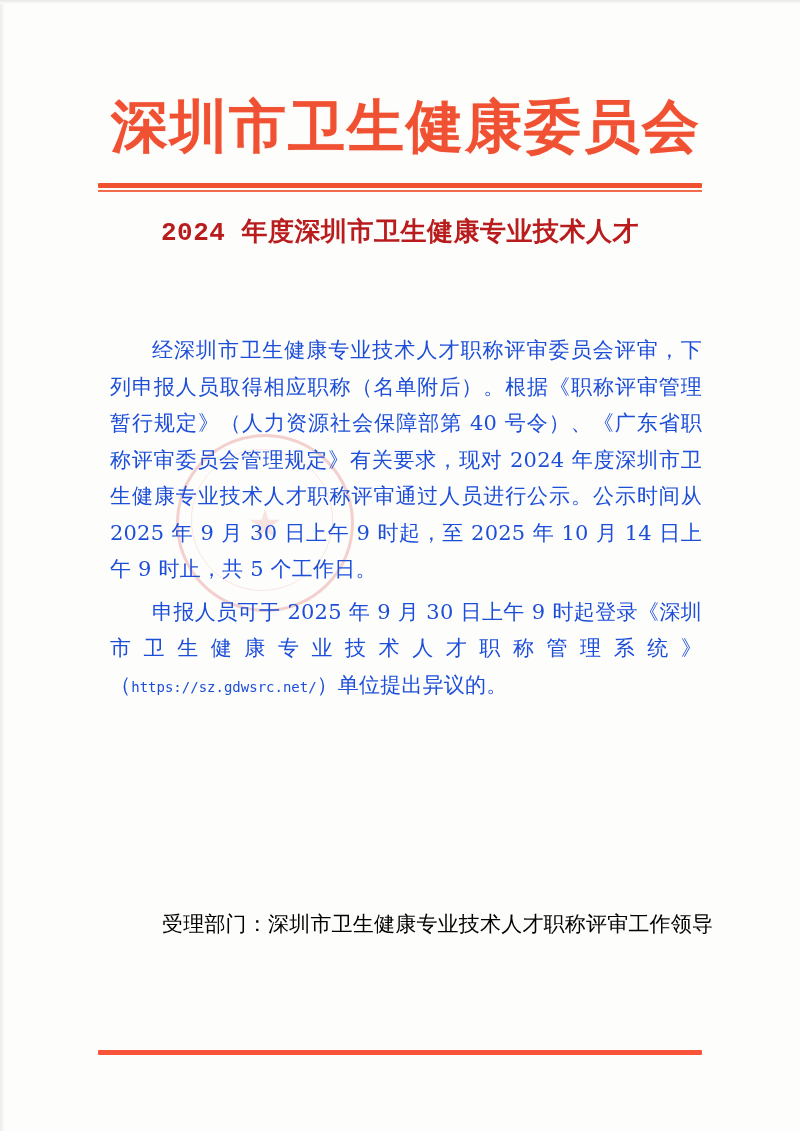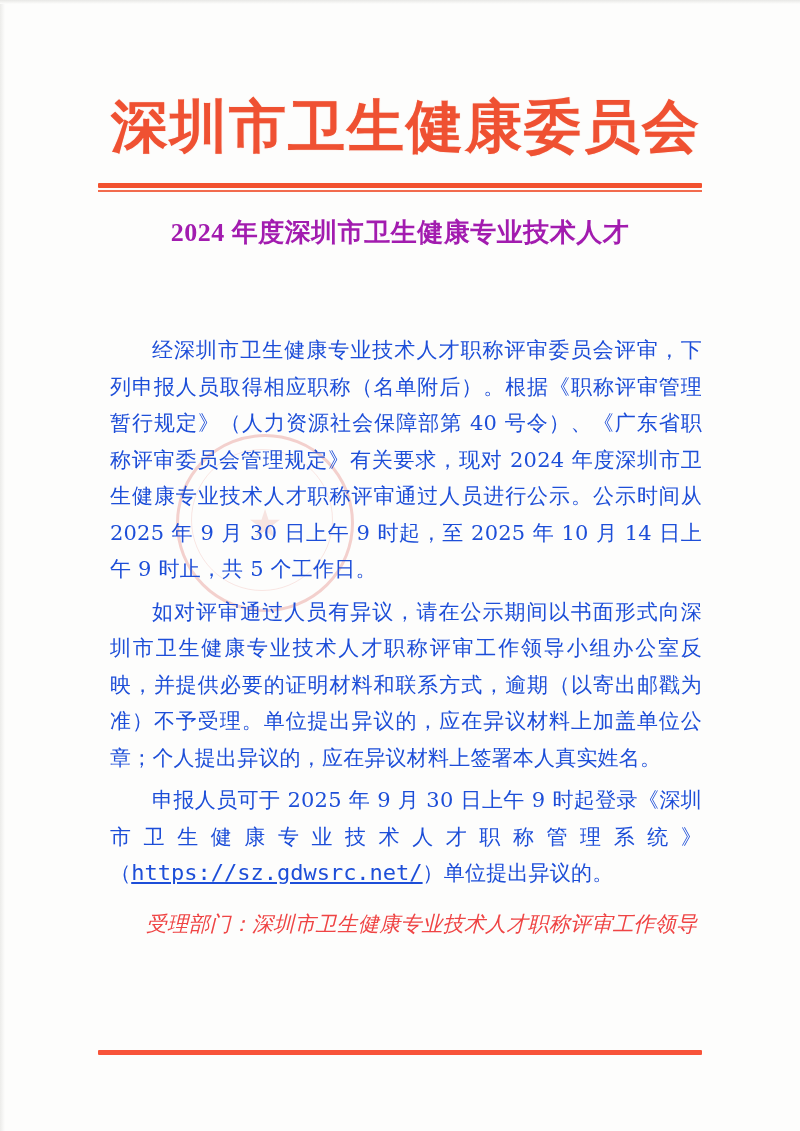--- a/index.html
+++ b/index.html
@@ -72,26 +72,26 @@
     background: #f26b4d;
   }
 
   
   .doc-title {
     position: absolute;
     left: 100px;
     top: 214px;
     width: 600px;
     text-align: center;
-    font-family: Liberation Serif, serif;
+    font-family: Liberation Mono, monospace;
     font-weight: bold;
     font-size: 26px;
     line-height: 38px;
     letter-spacing: 0.5px;
-    color: #a21caf;
+    color: #b91c1c;
   }
   .doc-title .line { display: block; white-space: nowrap; }
 
   
   .body-area {
     position: absolute;
     left: 110px;
     top: 332px;
     width: 592px;
   }
@@ -102,37 +102,35 @@
     line-height: 36.5px;
     color: #1d4ed8;
     text-align: justify;
     text-justify: inter-character;
     text-indent: 42px;
     letter-spacing: 0.2px;
   }
   p.para.nogap { margin-bottom: 0; }
   .mono {
     font-family: "DejaVu Sans Mono", "Liberation Mono", monospace;
-    font-size: 22px;
+    font-size: 14px;
     letter-spacing: 0;
-    text-decoration: underline;
   }
 
   
   .dept-block {
     position: absolute;
-    left: 110px;
+    left: 126px;
     top: 906px;
     width: 592px;
     font-family: "DejaVu Serif", "Liberation Serif", serif;
     font-size: 21px;
     line-height: 37px;
-    color: #ef4444;
+    color: #000000;
     letter-spacing: 0.2px;
-    font-style: italic;
   }
   .dept-line-1 { padding-left: 36px; white-space: nowrap; }
   .dept-line-2 { padding-left: 138px; }
 
   
   .seal {
     position: absolute;
     left: 176px;
     top: 434px;
     width: 172px;
@@ -189,21 +187,20 @@
 
   <div class="seal">
     <div class="seal-inner"></div>
     <div class="seal-star">★</div>
   </div>
 
   <div class="body-area">
 
     <p class="para">经深圳市卫生健康专业技术人才职称评审委员会评审，下列申报人员取得相应职称（名单附后）。根据《职称评审管理暂行规定》（人力资源社会保障部第 40 号令）、《广东省职称评审委员会管理规定》有关要求，现对 2024 年度深圳市卫生健康专业技术人才职称评审通过人员进行公示。公示时间从 2025 年 9 月 30 日上午 9 时起，至 2025 年 10 月 14 日上午 9 时止，共 5 个工作日。</p>
 
-    <p class="para">如对评审通过人员有异议，请在公示期间以书面形式向深圳市卫生健康专业技术人才职称评审工作领导小组办公室反映，并提供必要的证明材料和联系方式，逾期（以寄出邮戳为准）不予受理。单位提出异议的，应在异议材料上加盖单位公章；个人提出异议的，应在异议材料上签署本人真实姓名。</p>
 
     <p class="para nogap"><span>申报人员可于 2025 年 9 月 30 日上午 9 时起登录《深圳市卫生健康专业技术人才职称管理系统》（</span><span class="mono">https://sz.gdwsrc.net/</span><span>）单位提出异议的。</span></p>
   </div>
 
   <div class="dept-block">
     <div class="dept-line-1">受理部门：深圳市卫生健康专业技术人才职称评审工作领导</div>
   </div>
 
   <div class="footer-rule"></div>
 

